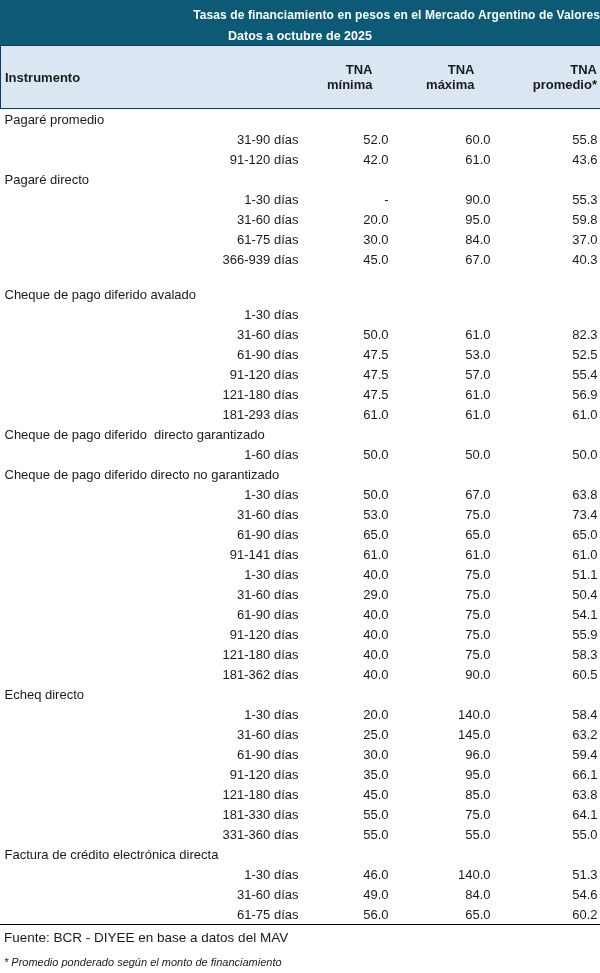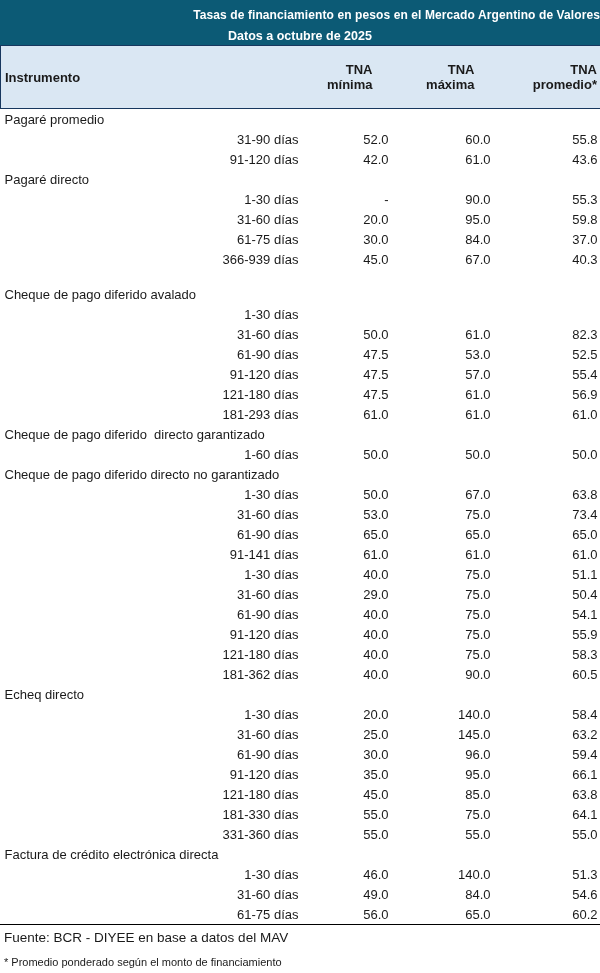--- a/index.html
+++ b/index.html
@@ -86,20 +86,21 @@
   }
   tbody tr.spacer td { height: 15px; }
   .source {
     border-top: 1px solid #000000;
     font-size: 13.5px;
     padding: 4px 0 0 4px;
     height: 20px;
     line-height: 18px;
   }
   .footnote {
+    font-style: italic;
     font-size: 11px;
     padding: 7px 0 0 4px;
   }
 </style>
 </head>
 <body>
 
 <div class="sheet">
   <div class="titlebar">Tasas de financiamiento en pesos en el Mercado Argentino de Valores</div>
   <div class="subtitlebar">Datos a octubre de 2025</div>

